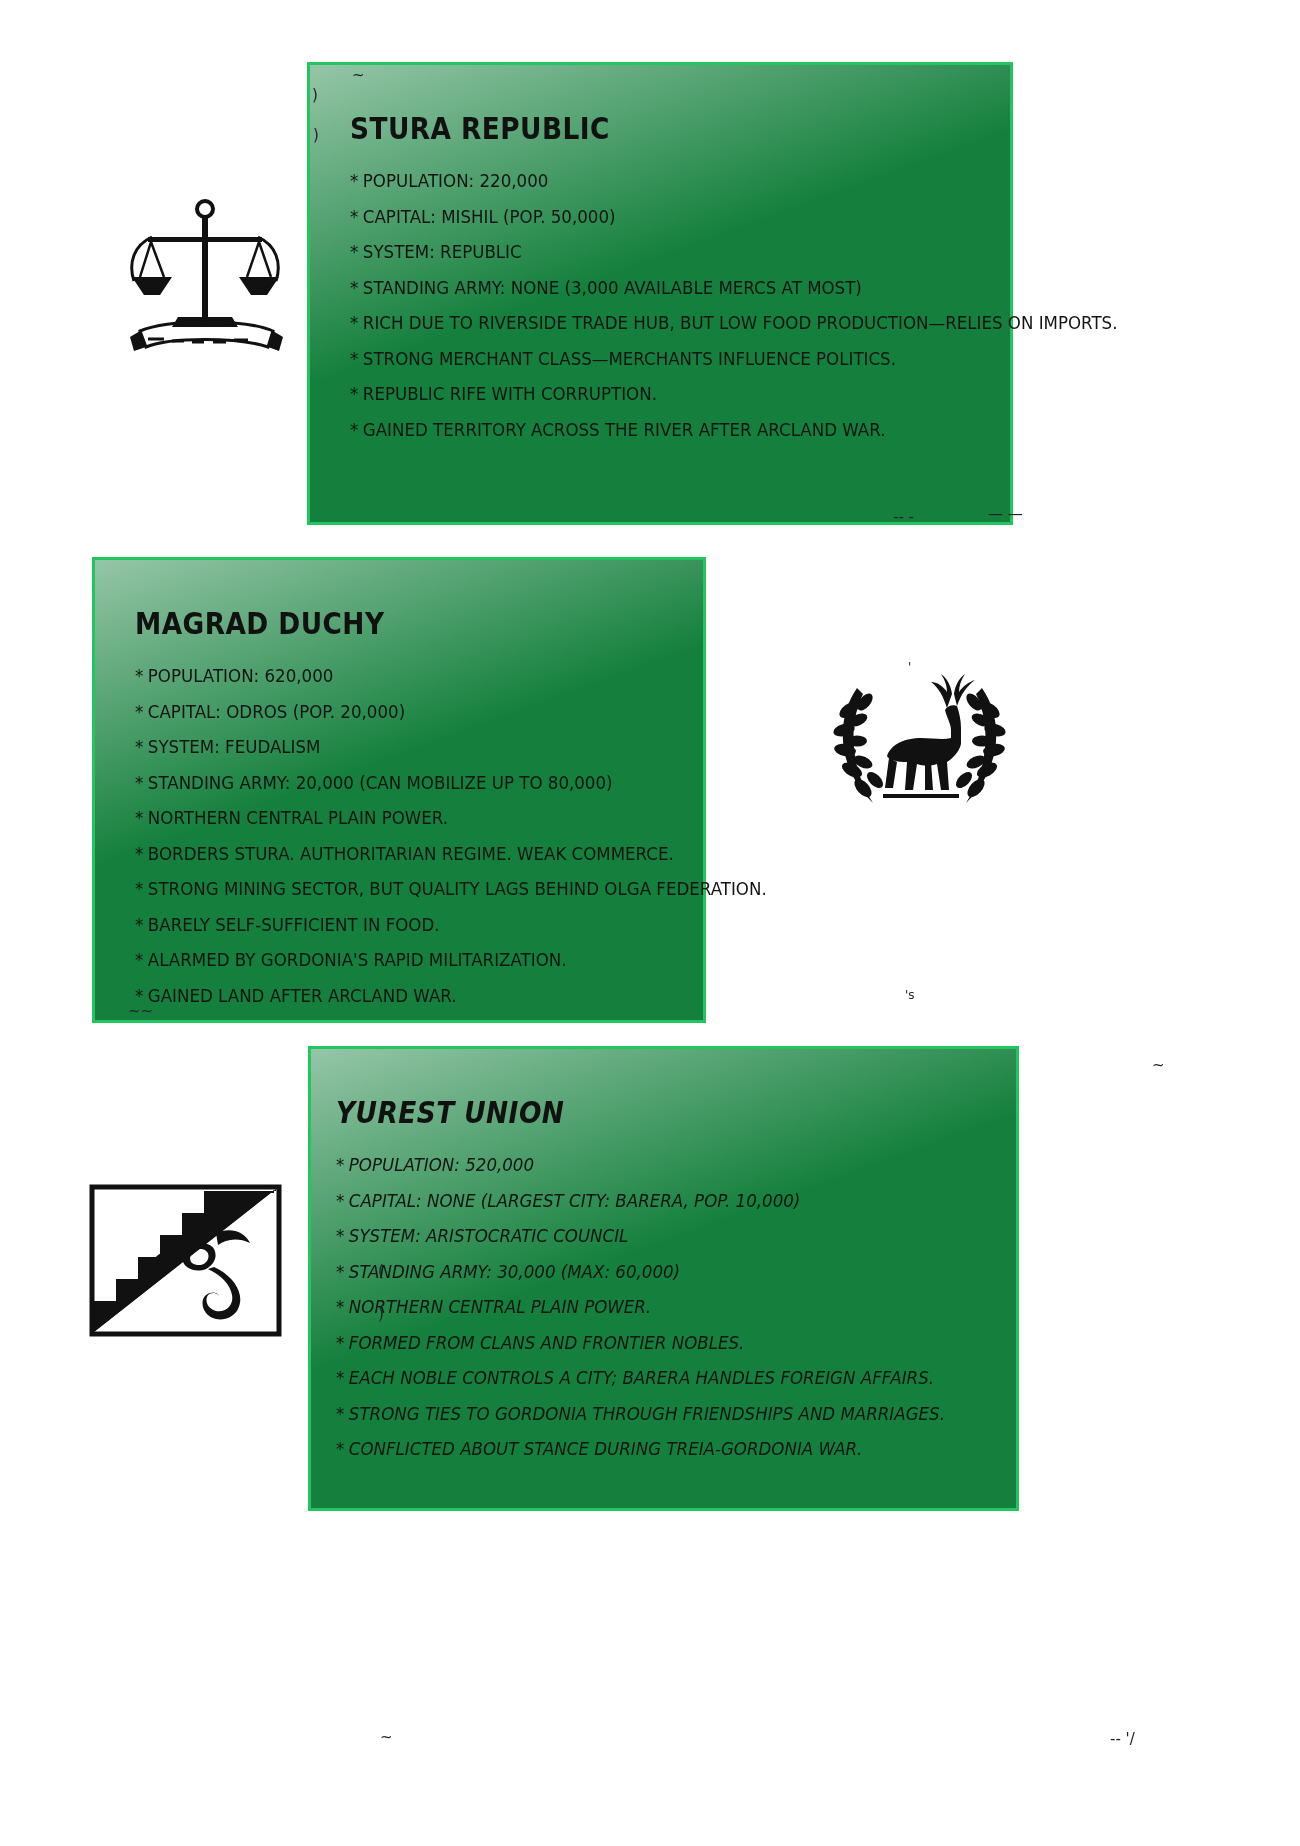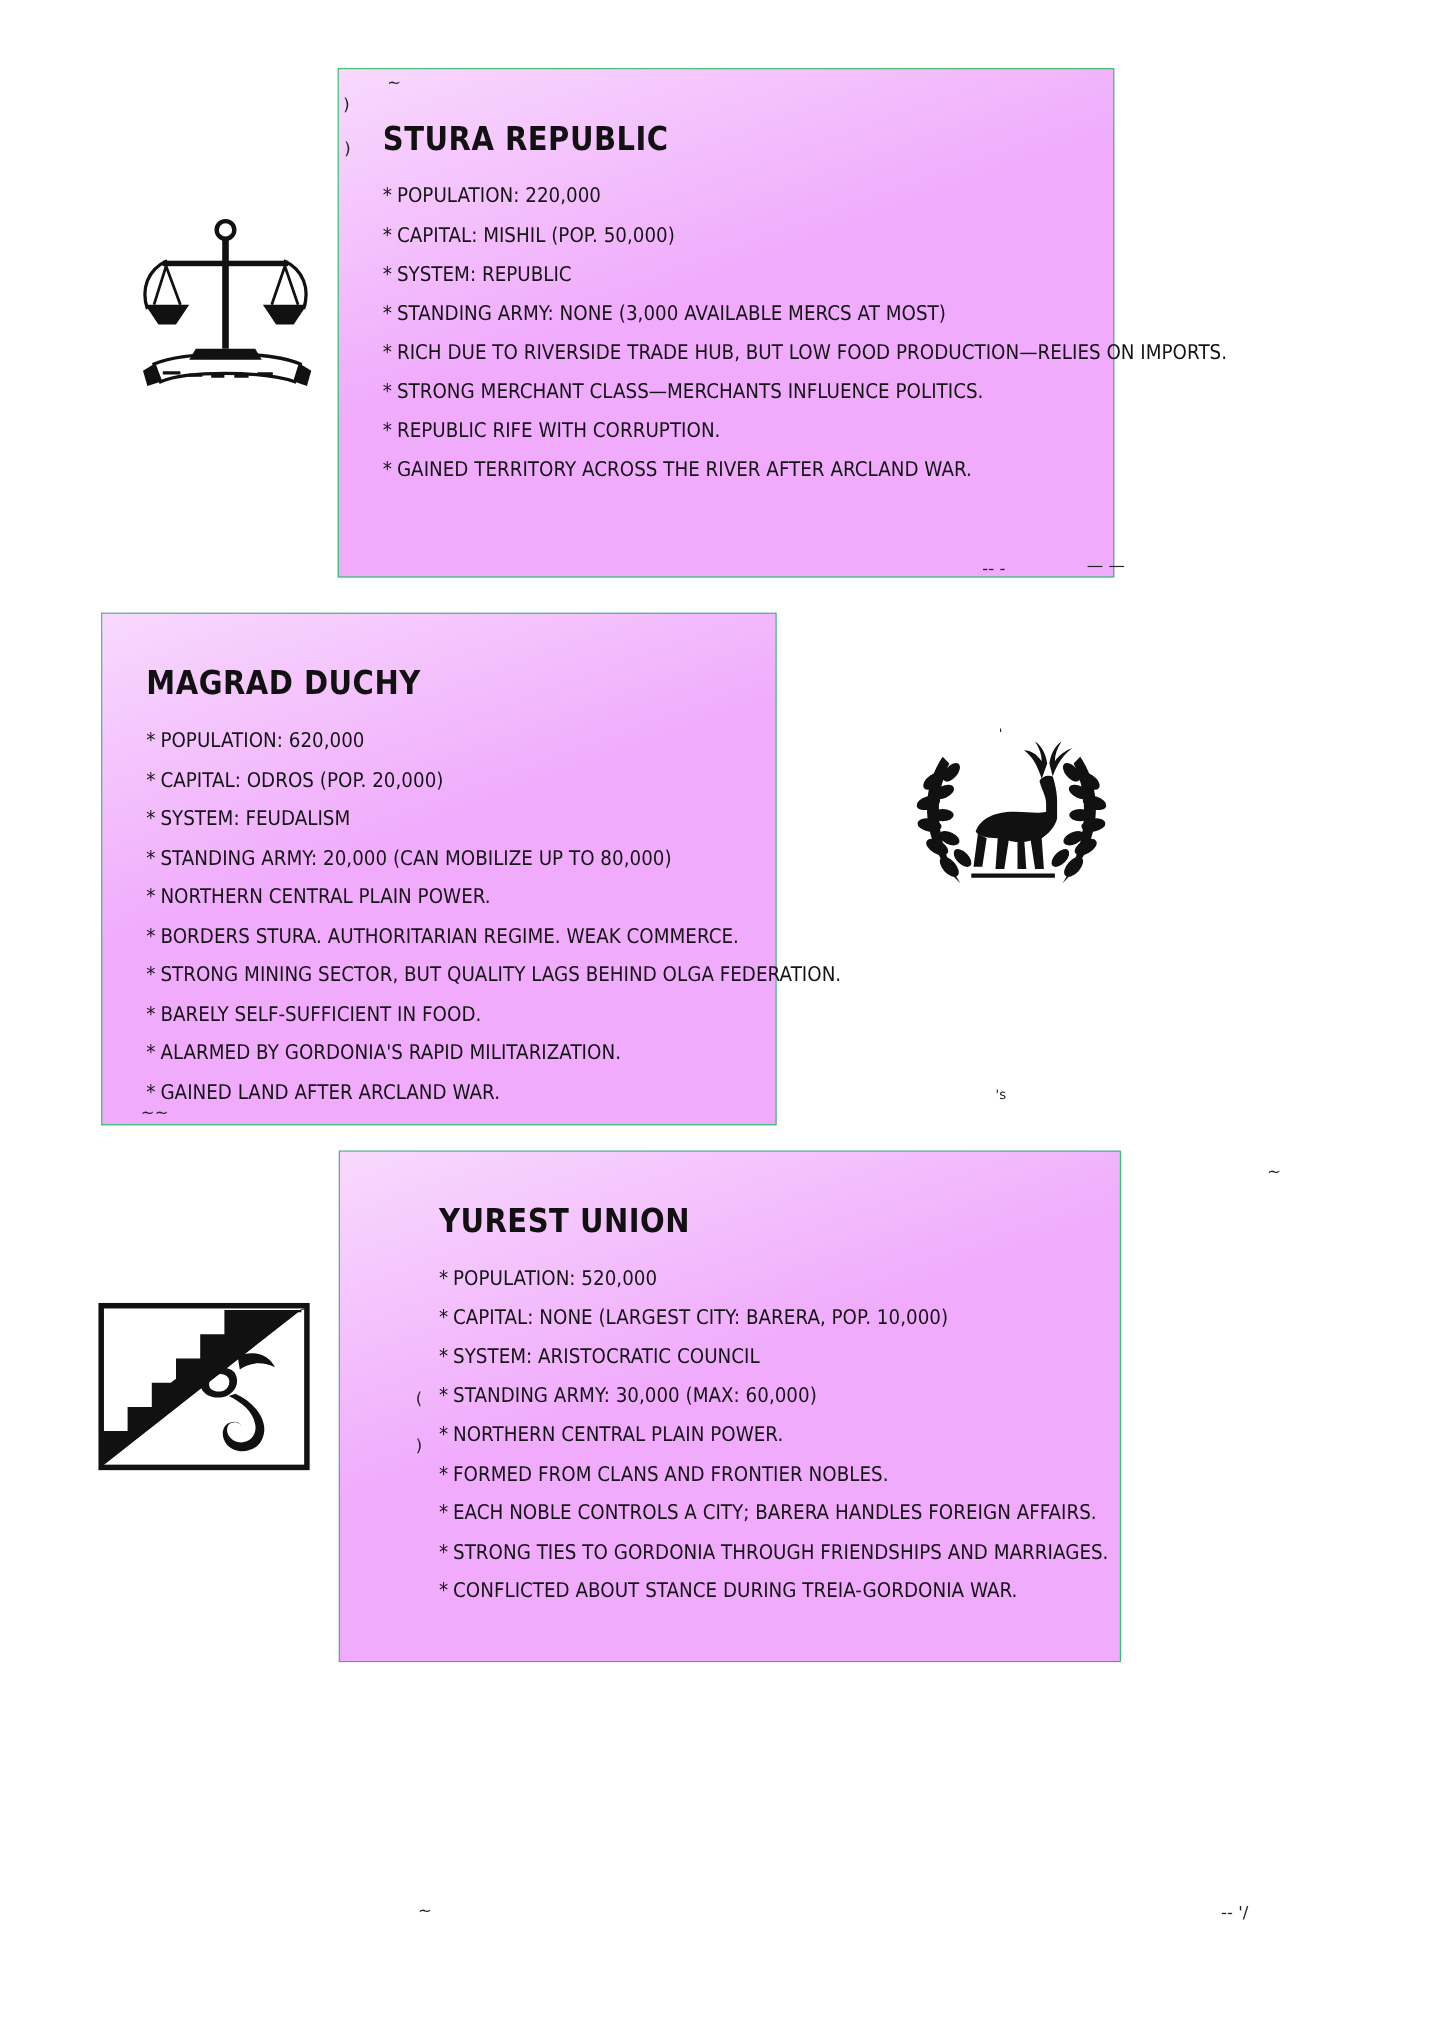--- a/index.html
+++ b/index.html
@@ -17,22 +17,22 @@
 
   .page {
     position: absolute;
     inset: 0;
     background: #ffffff;
   }
 
   
   .panel {
     position: absolute;
-    background: #f0abfc;
-    border: 1px solid #22c55e;
+    background: #15803d;
+    border: 3px solid #22c55e;
     box-sizing: border-box;
   }
   .panel::after {
     
     content: "";
     position: absolute;
     inset: 0;
     background: linear-gradient(160deg, rgba(255,255,255,0.55) 0%, rgba(255,255,255,0) 45%);
     pointer-events: none;
   }
@@ -148,21 +148,21 @@
         <li><span class="star">*</span><span>BORDERS STURA. AUTHORITARIAN REGIME. WEAK COMMERCE.</span></li>
         <li><span class="star">*</span><span>STRONG MINING SECTOR, BUT QUALITY LAGS BEHIND OLGA FEDERATION.</span></li>
         <li><span class="star">*</span><span>BARELY SELF-SUFFICIENT IN FOOD.</span></li>
         <li><span class="star">*</span><span>ALARMED BY GORDONIA'S RAPID MILITARIZATION.</span></li>
         <li><span class="star">*</span><span>GAINED LAND AFTER ARCLAND WAR.</span></li>
       </ul>
     </div>
   </div>
 
   <div class="panel" id="panel-yurest">
-    <div class="panel-inner" style="padding-left:90px;">
+    <div class="panel-inner" style="padding-left:25px;font-style:italic;">
       <div class="panel-title">YUREST UNION</div>
       <ul class="bullets">
         <li><span class="star">*</span><span>POPULATION: 520,000</span></li>
         <li><span class="star">*</span><span>CAPITAL: NONE (LARGEST CITY: BARERA, POP. 10,000)</span></li>
         <li><span class="star">*</span><span>SYSTEM: ARISTOCRATIC COUNCIL</span></li>
         <li><span class="star">*</span><span>STANDING ARMY: 30,000 (MAX: 60,000)</span></li>
         <li><span class="star">*</span><span>NORTHERN CENTRAL PLAIN POWER.</span></li>
         <li><span class="star">*</span><span>FORMED FROM CLANS AND FRONTIER NOBLES.</span></li>
         <li><span class="star">*</span><span>EACH NOBLE CONTROLS A CITY; BARERA HANDLES FOREIGN AFFAIRS.</span></li>
         <li><span class="star">*</span><span>STRONG TIES TO GORDONIA THROUGH FRIENDSHIPS AND MARRIAGES.</span></li>

